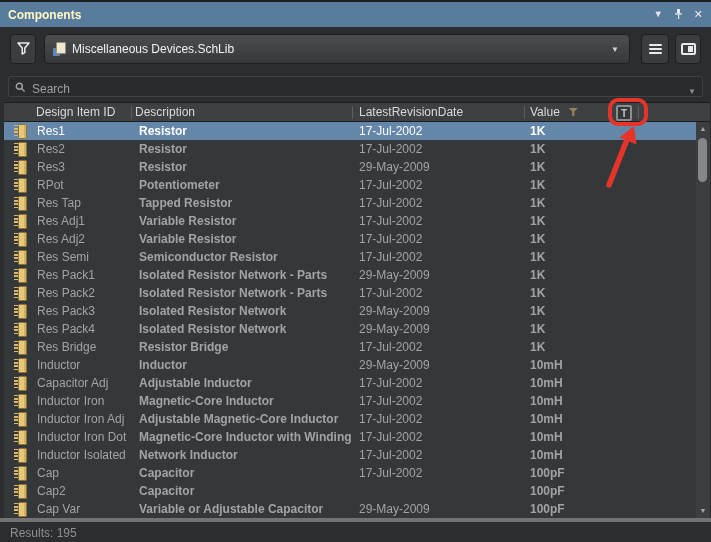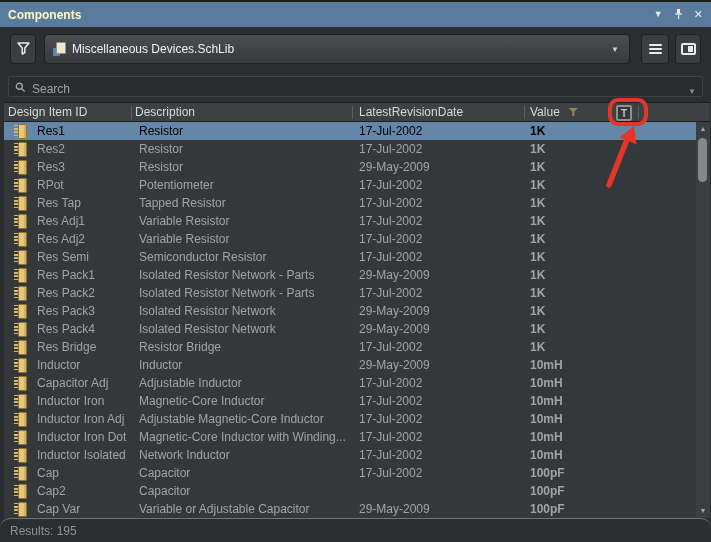--- a/index.html
+++ b/index.html
@@ -58,61 +58,61 @@
   .search-caret { color:#8b8d8f; font-size:8px; }
   
   .grid-wrap { margin:5px 1px 0 4px; position:relative; }
   .ghead {
     position:relative; height:20px; background:#3e4143;
     border-top:1px solid #1b1d1f; border-bottom:1px solid #1b1d1f;
     display:flex; align-items:center; color:#d8d9da;
   }
   .ghead .hc { height:100%; display:flex; align-items:center; position:relative; }
   .hc-sep { position:absolute; left:0; top:3px; width:1px; height:13px; background:#5d6062; }
-  .hc1 { width:127px; padding-left:4px; }
+  .hc1 { width:127px; padding-left:32px; }
   .hc2 { width:221px; padding-left:4px; }
   .hc3 { width:172px; padding-left:7px; }
   .hc4 { flex:1; padding-left:6px; }
   .funnel {
     width:9px; height:8px; margin-left:9px; background:#97835a;
     clip-path:polygon(0 0, 100% 0, 62% 45%, 62% 100%, 38% 100%, 38% 45%);
   }
   .col-chooser {
     position:absolute; left:612px; top:2px; width:16px; height:16px;
     border:2px solid #8d8f91; border-radius:2px; background:#34373a;
     display:flex; align-items:center; justify-content:center;
     color:#c2c3c4; font-size:10px; font-weight:bold;
   }
   .chooser-sep { position:absolute; left:634px; top:3px; width:1px; height:13px; background:#5d6062; }
   
   .list { position:relative; height:396px; background:#35383b; padding-right:14px; }
   .row { display:flex; align-items:center; height:18px; color:#a3a3a3; }
-  .row.selected { background:#6386a9; color:#000000; }
+  .row.selected { background:#6386a9; color:#ffffff; }
   .cell { white-space:nowrap; overflow:hidden; }
   .c1 { width:127px; padding-left:10px; display:flex; align-items:center; }
-  .c2 { width:221px; padding-left:8px; }
+  .c2 { width:221px; padding-left:8px;font-weight:bold; }
   .c3 { width:172px; padding-left:7px; }
   .c4 { flex:1; padding-left:6px;font-weight:bold; }
   .cmp-ic { position:relative; width:14px; height:15px; margin-right:9px; flex:none; display:flex; align-items:center; }
   .cmp-ic .pins {
     width:4px; height:13px;
     background:repeating-linear-gradient(to bottom, #d9b86a 0 1.5px, rgba(0,0,0,0) 1.5px 3.2px);
   }
   .cmp-ic .bodyy {
     width:9px; height:15px; background:#e5c77e;
     border:1px solid #8f7230; border-radius:1.5px;
     box-shadow:inset -2px 0 0 #d4af5e;
   }
   
   .vscroll { position:absolute; top:0; right:0; width:14px; height:396px; background:#3c3f41; }
   .vs-arrow { position:absolute; left:0; width:14px; height:12px; color:#a6a8aa; font-size:7px; text-align:center; line-height:12px; }
   .vs-up { top:1px; } .vs-down { bottom:1px; }
   .vs-thumb { position:absolute; left:2px; top:16px; width:9px; height:44px; background:#85888a; border-radius:5px; }
   
-  .statusbar { height:25px; border-top:1px solid #737373; display:flex; align-items:center; padding-left:10px; color:#8f9193;border-radius:10px; }
+  .statusbar { height:25px; border-top:4px solid #737373; display:flex; align-items:center; padding-left:10px; color:#8f9193; }
   
   .anno-box {
     position:absolute; left:608px; top:98px; width:40px; height:28px;
     border:4px solid #e5352b; border-radius:10px; pointer-events:none;
   }
   .anno-arrow { position:absolute; left:595px; top:120px; pointer-events:none; }
 </style>
 </head>
 <body>
 

